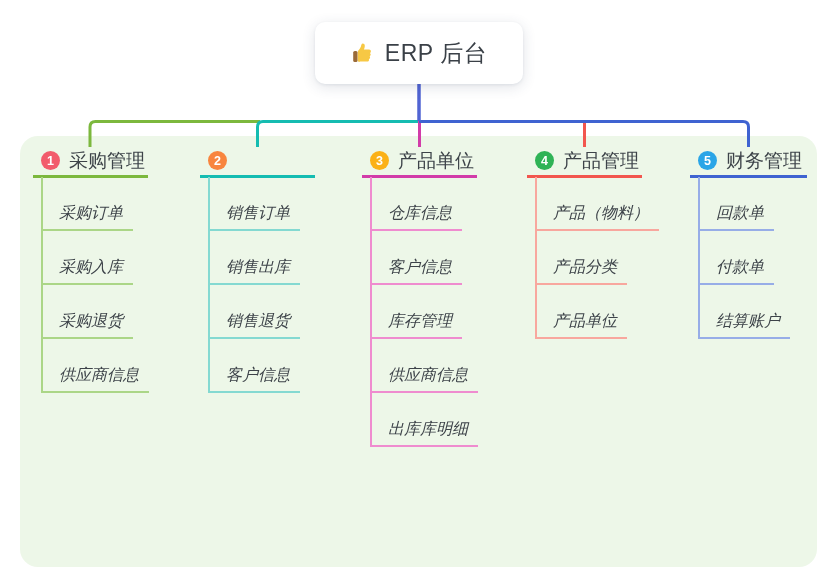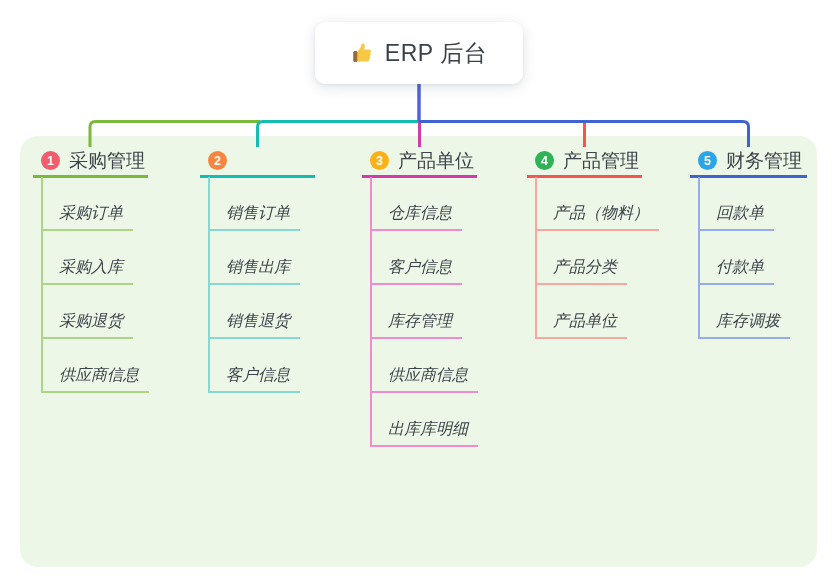--- a/index.html
+++ b/index.html
@@ -153,18 +153,18 @@
       <span class="branch-title">财务管理</span>
     </div>
     <div class="children">
       <div class="child">
           <span class="u">回款单</span>
         </div>
       <div class="child">
           <span class="u">付款单</span>
         </div>
       <div class="child">
-          <span class="u">库存调拨</span>
+          <span class="u">结算账户</span>
         </div>
     </div>
   </div>
 
 </div>
 
 </body></html>

